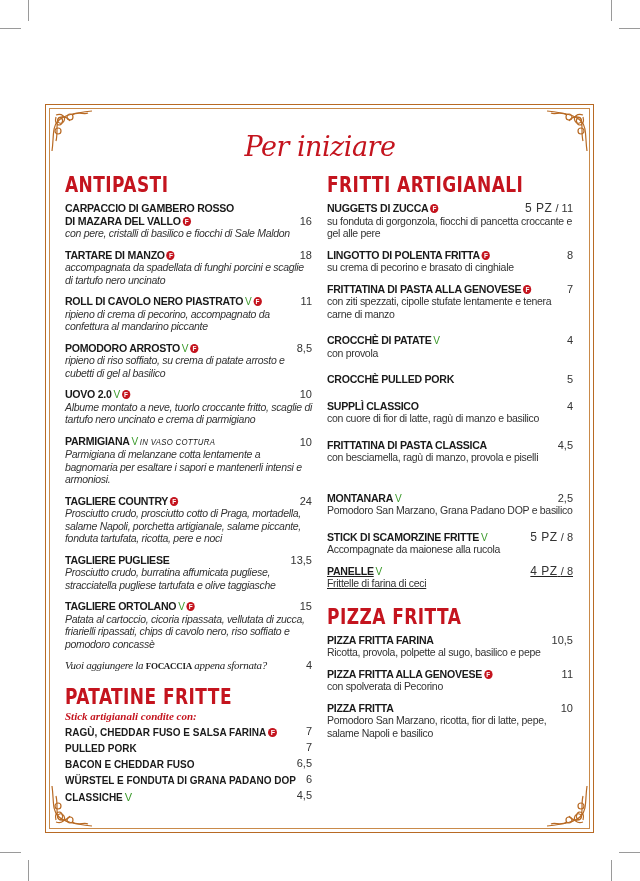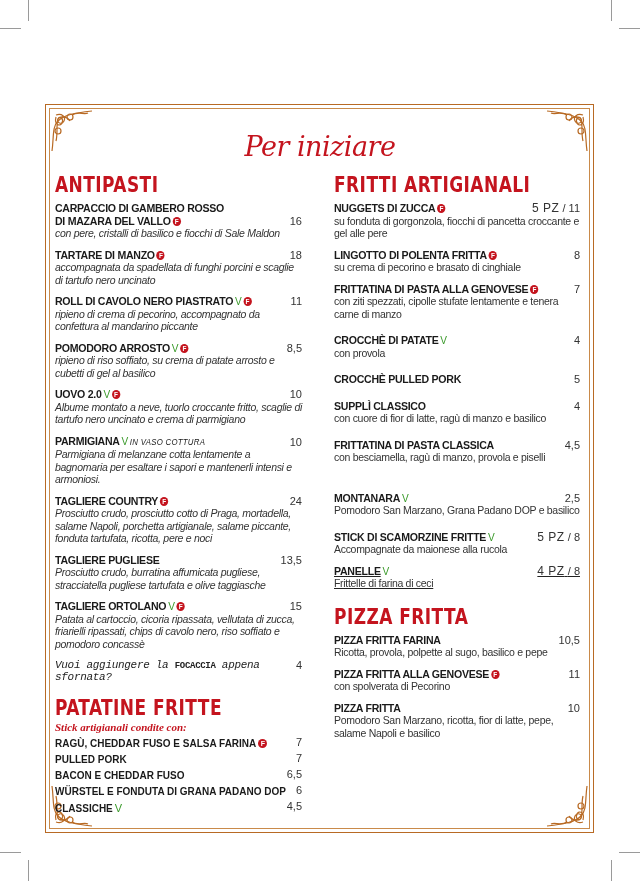--- a/index.html
+++ b/index.html
@@ -8,35 +8,35 @@
   .frame{position:absolute;left:45px;top:104px;width:549px;height:729px;border:1.5px solid #b86a24;box-sizing:border-box;}
   .frame-inner{position:absolute;left:3px;top:3px;right:3px;bottom:3px;border:1px solid #c98a4a;}
   .corner{position:absolute;width:46px;height:46px;}
   .corner svg{width:46px;height:46px;display:block;}
   .c-tl{left:2px;top:2px;}
   .c-tr{right:2px;top:2px;transform:scaleX(-1);}
   .c-bl{left:2px;bottom:2px;transform:scaleY(-1);}
   .c-br{right:2px;bottom:2px;transform:scale(-1,-1);}
   .subtitle{position:absolute;left:0;width:640px;top:131px;text-align:center;font-family:"DejaVu Serif",serif;font-style:italic;font-size:27px;color:#c4141e;letter-spacing:-0.5px;}
   .col{position:absolute;top:172px;}
-  .col.left{left:55px;width:247px;}
-  .col.right{left:334px;width:246px;}
+  .col.left{left:65px;width:247px;}
+  .col.right{left:327px;width:246px;}
   .sec-title{font-family:"DejaVu Sans Condensed","DejaVu Sans",sans-serif;font-weight:bold;font-size:21px;color:#c4141e;letter-spacing:0.5px;line-height:26px;transform:scaleX(0.9);transform-origin:left;white-space:nowrap;margin-bottom:4px;}
   .item{position:relative;margin-bottom:9px;}
   .item .head{display:flex;justify-content:space-between;align-items:flex-end;}
   .name{font-weight:bold;font-size:11.5px;line-height:12.5px;color:#1a1a1a;letter-spacing:-0.3px;transform:scaleX(0.92);transform-origin:left;white-space:nowrap;}
   .price{font-size:11px;line-height:12.5px;color:#333;white-space:nowrap;}
   .pz{font-size:12px;letter-spacing:0.5px;}
   .desc{font-size:10.5px;line-height:12.5px;color:#333;letter-spacing:-0.3px;}
   .col.left .desc{font-style:italic;}
   .icon-f{display:inline-block;width:9px;height:9px;border-radius:50%;background:#c4141e;color:#fff;font-size:7px;line-height:9px;text-align:center;font-weight:bold;vertical-align:1px;margin-left:2px;}
   .icon-v{display:inline-block;color:#3a9a2a;font-size:11px;font-weight:normal;margin-left:2px;}
   .note{font-size:8.5px;font-style:italic;font-weight:normal;letter-spacing:0.3px;margin-left:2px;}
   .focaccia{display:flex;justify-content:space-between;margin:2px 0 12px;}
-  .focaccia .script{font-family:Liberation Mono, monospace;font-style:italic;font-size:11px;color:#222;letter-spacing:-0.3px;}
+  .focaccia .script{font-family:Liberation Serif, serif;font-style:italic;font-size:11px;color:#222;letter-spacing:-0.3px;}
   .focaccia b{font-style:normal;font-size:9px;}
   .sub-script{font-family:Liberation Serif, serif;font-style:italic;font-weight:bold;font-size:11px;color:#c4141e;margin-top:-4px;margin-bottom:3px;}
   .fr-row{display:flex;justify-content:space-between;font-size:10px;line-height:16px;font-weight:bold;color:#1a1a1a;}
   .fr-row .price{font-weight:normal;font-size:11px;}
   .right-sec2{margin-top:14px;}
 </style>
 </head>
 <body>
 
 <div class="crop" style="left:0;top:28px;width:21px;height:1px;"></div>

